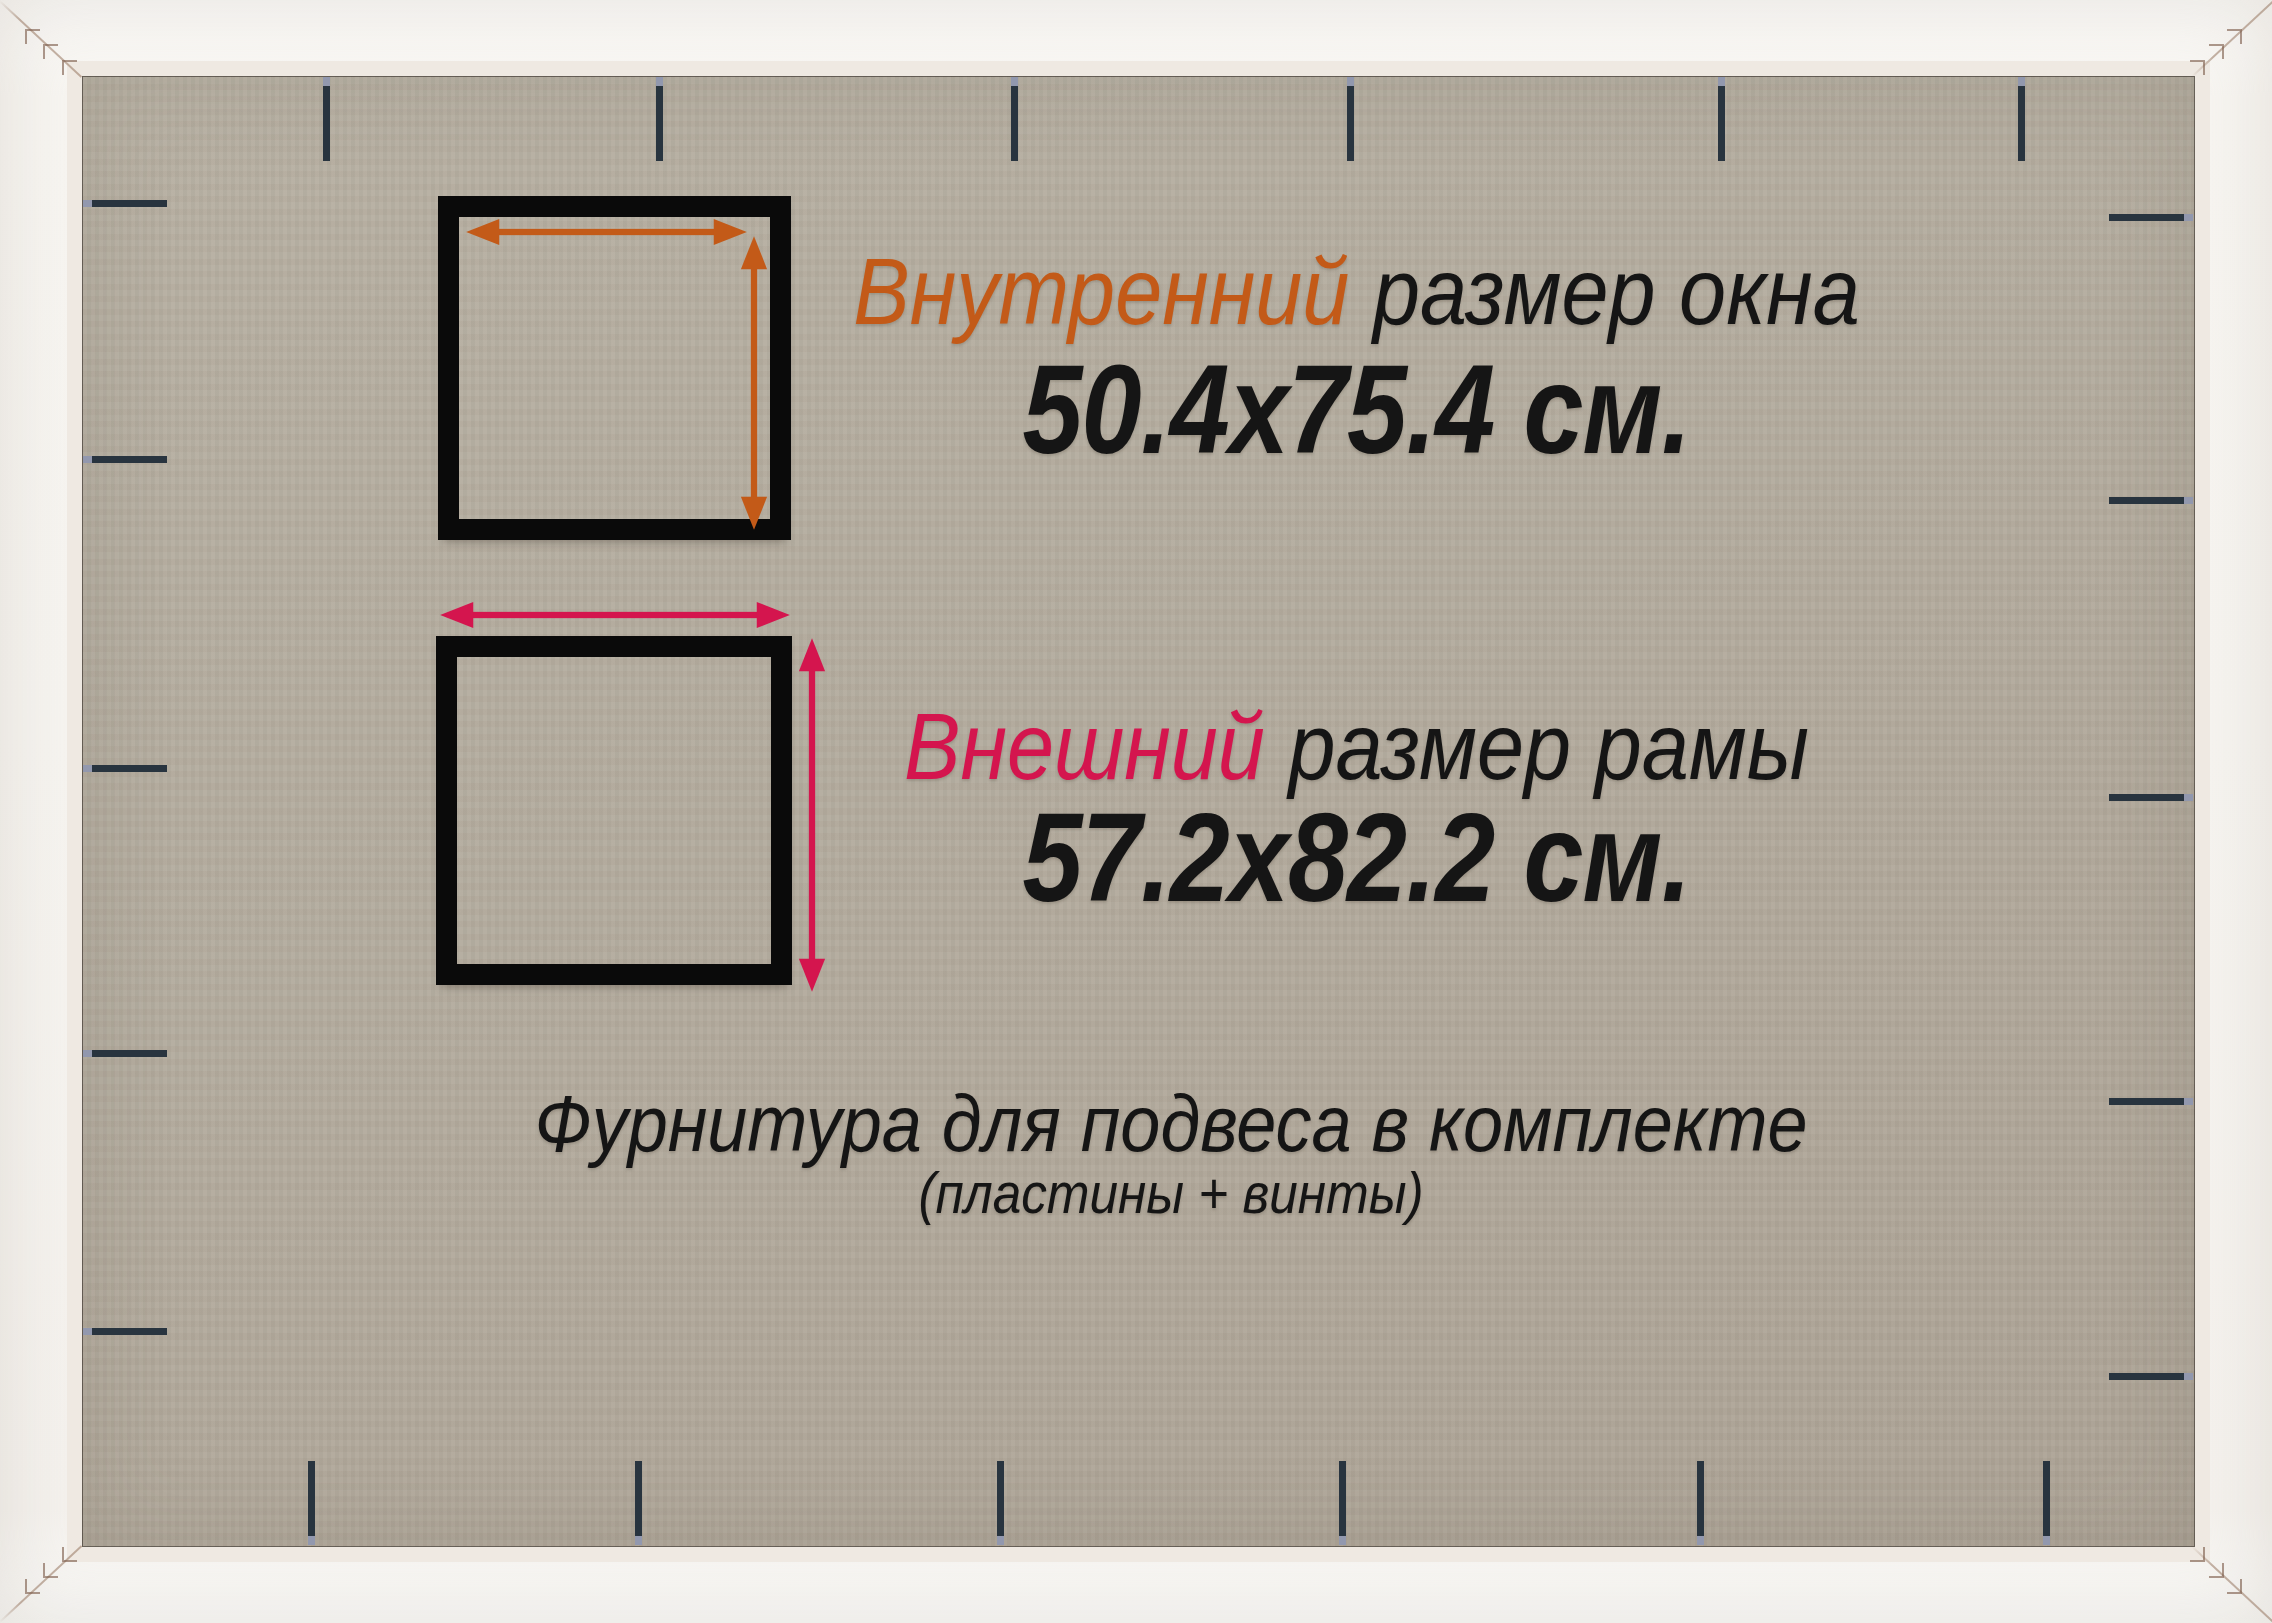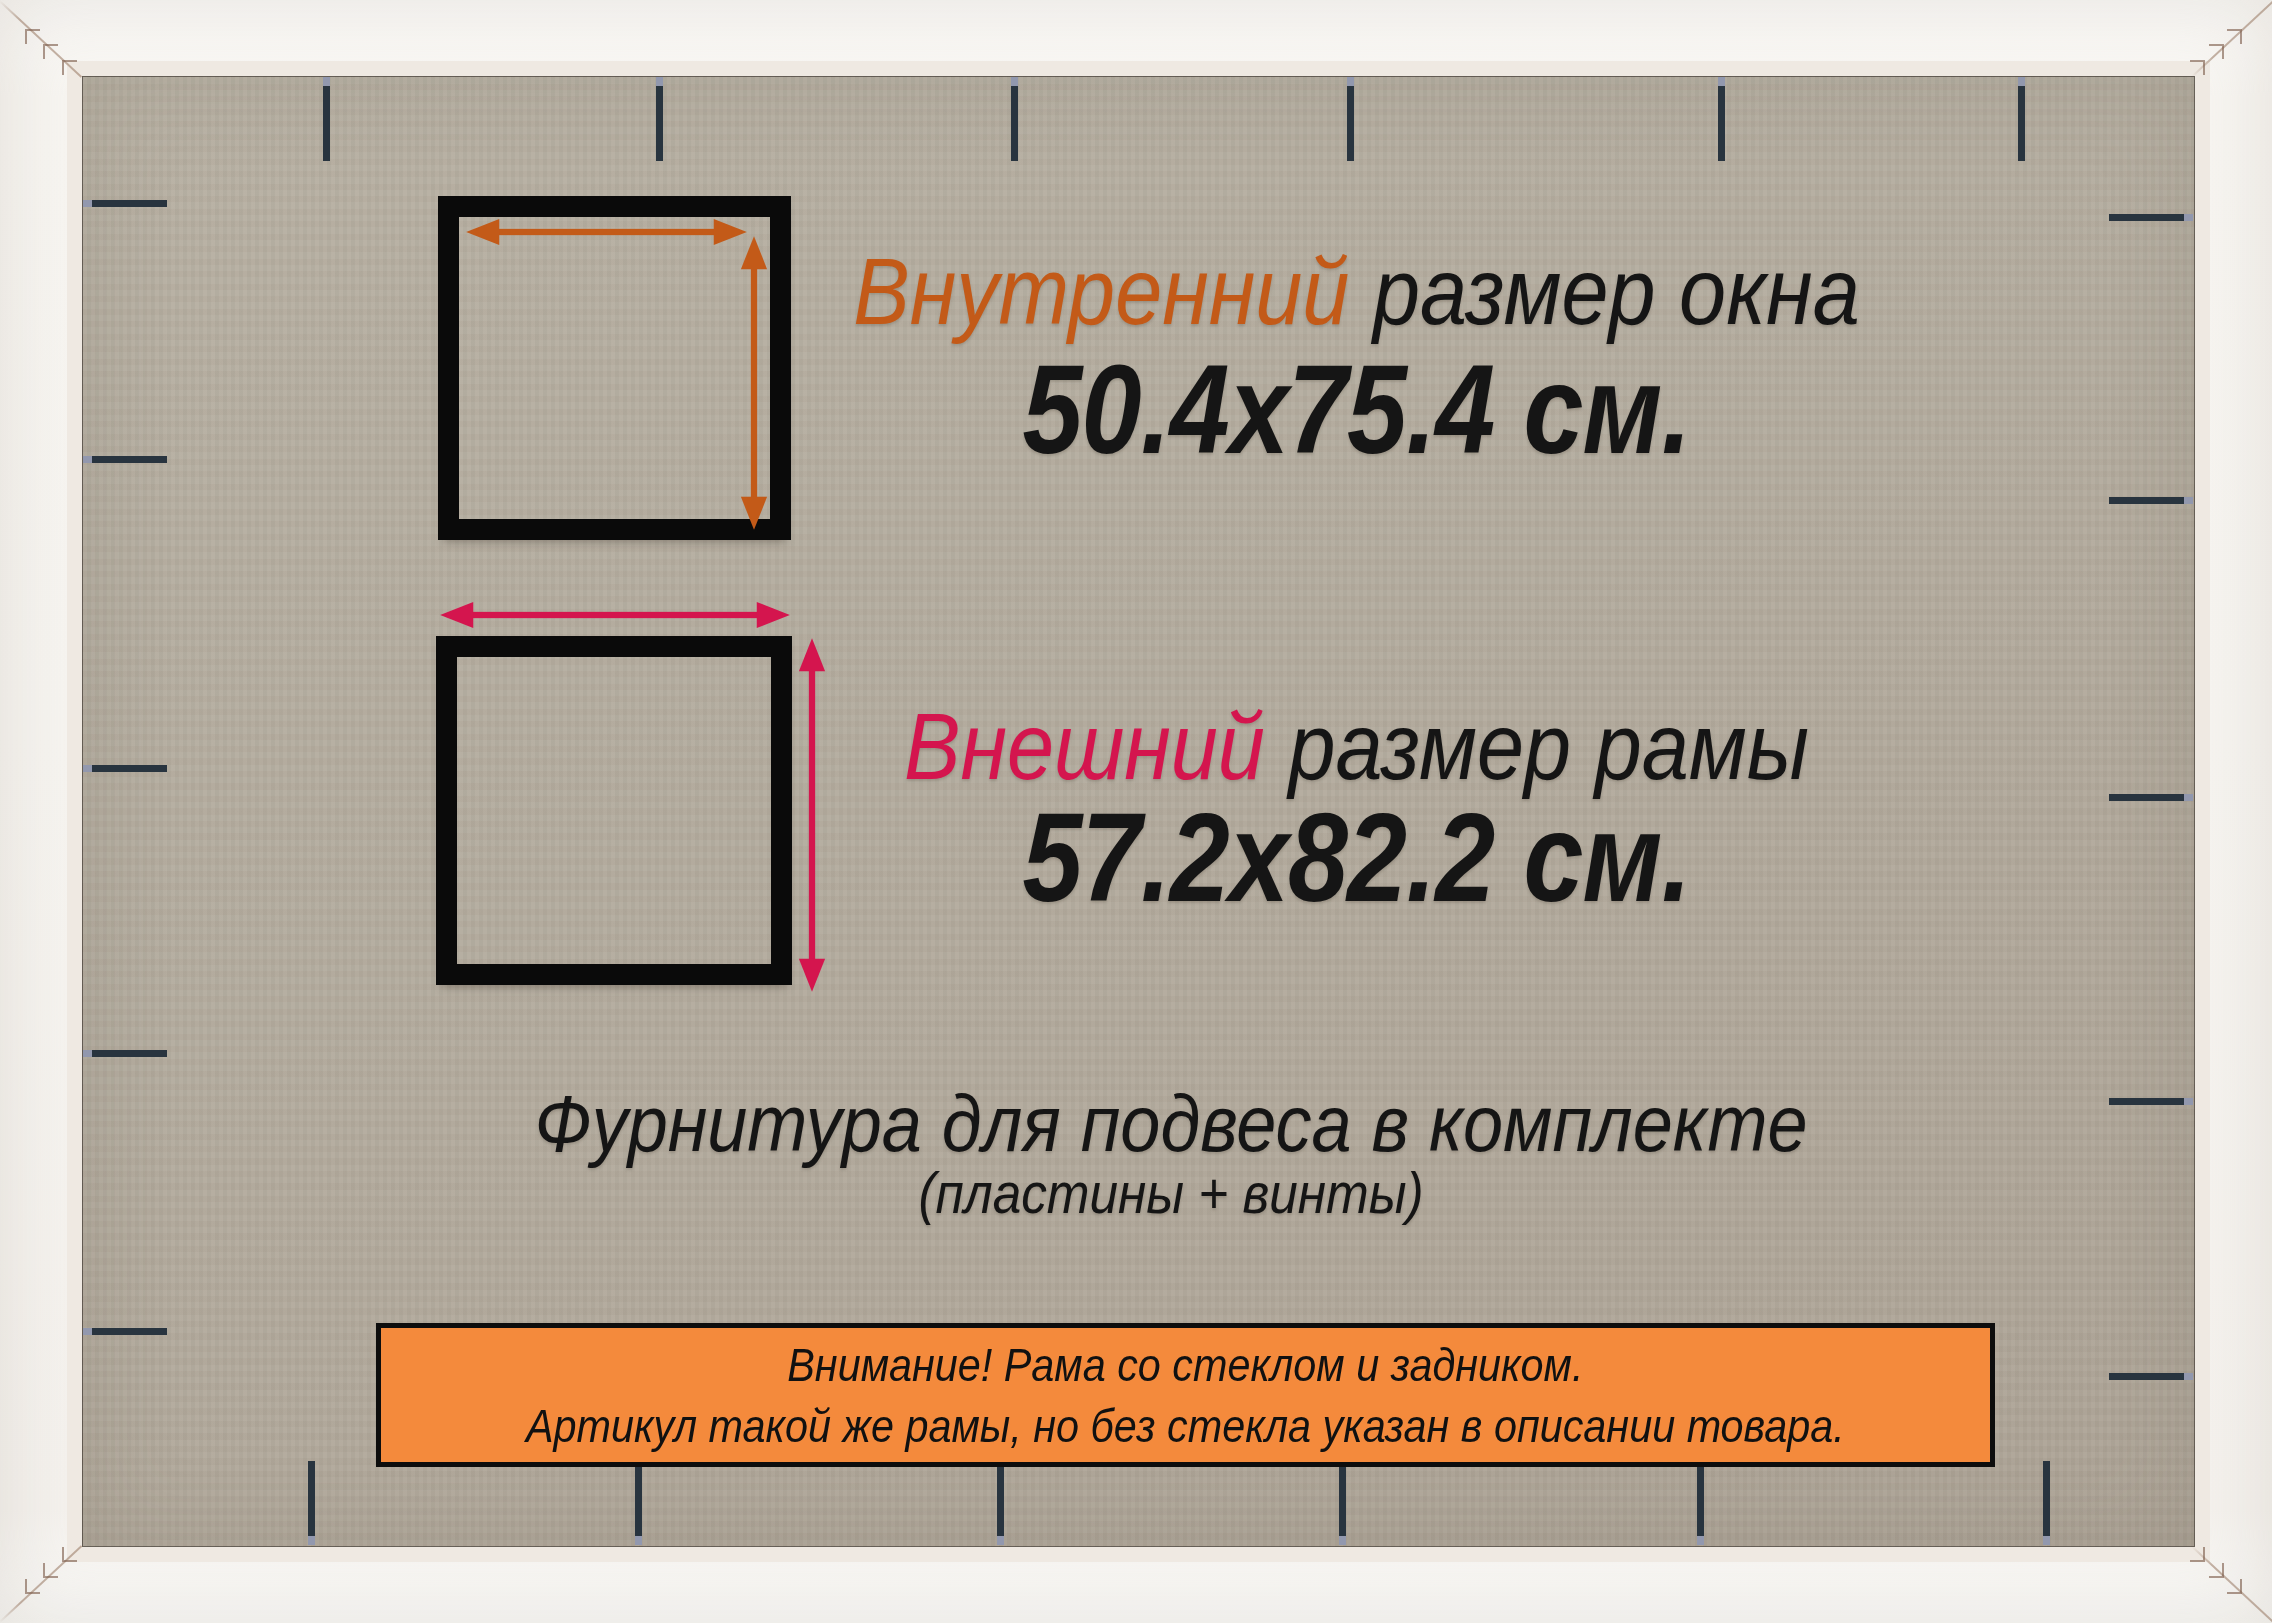--- a/index.html
+++ b/index.html
@@ -153,19 +153,15 @@
   <div class="txt value" style="left:507px;top:342px;width:1699px;">50.4x75.4 см.</div>
 
   <div class="txt label" style="left:507px;top:697px;width:1699px;">
     <span class="hl-crimson">Внешний</span><span> размер рамы</span>
   </div>
   <div class="txt value" style="left:507px;top:790px;width:1699px;">57.2x82.2 см.</div>
 
   <div class="txt hw1" style="left:68px;top:1082px;width:2206px;">Фурнитура для подвеса в комплекте</div>
   <div class="txt hw2" style="left:68px;top:1163px;width:2206px;">(пластины + винты)</div>
 
-  <div class="banner">
-    <div class="line">Внимание! Рама со стеклом и задником.</div>
-    <div class="line">Артикул такой же рамы, но без стекла указан в описании товара.</div>
-  </div>
 
 </div>
 
 
 </body></html>

